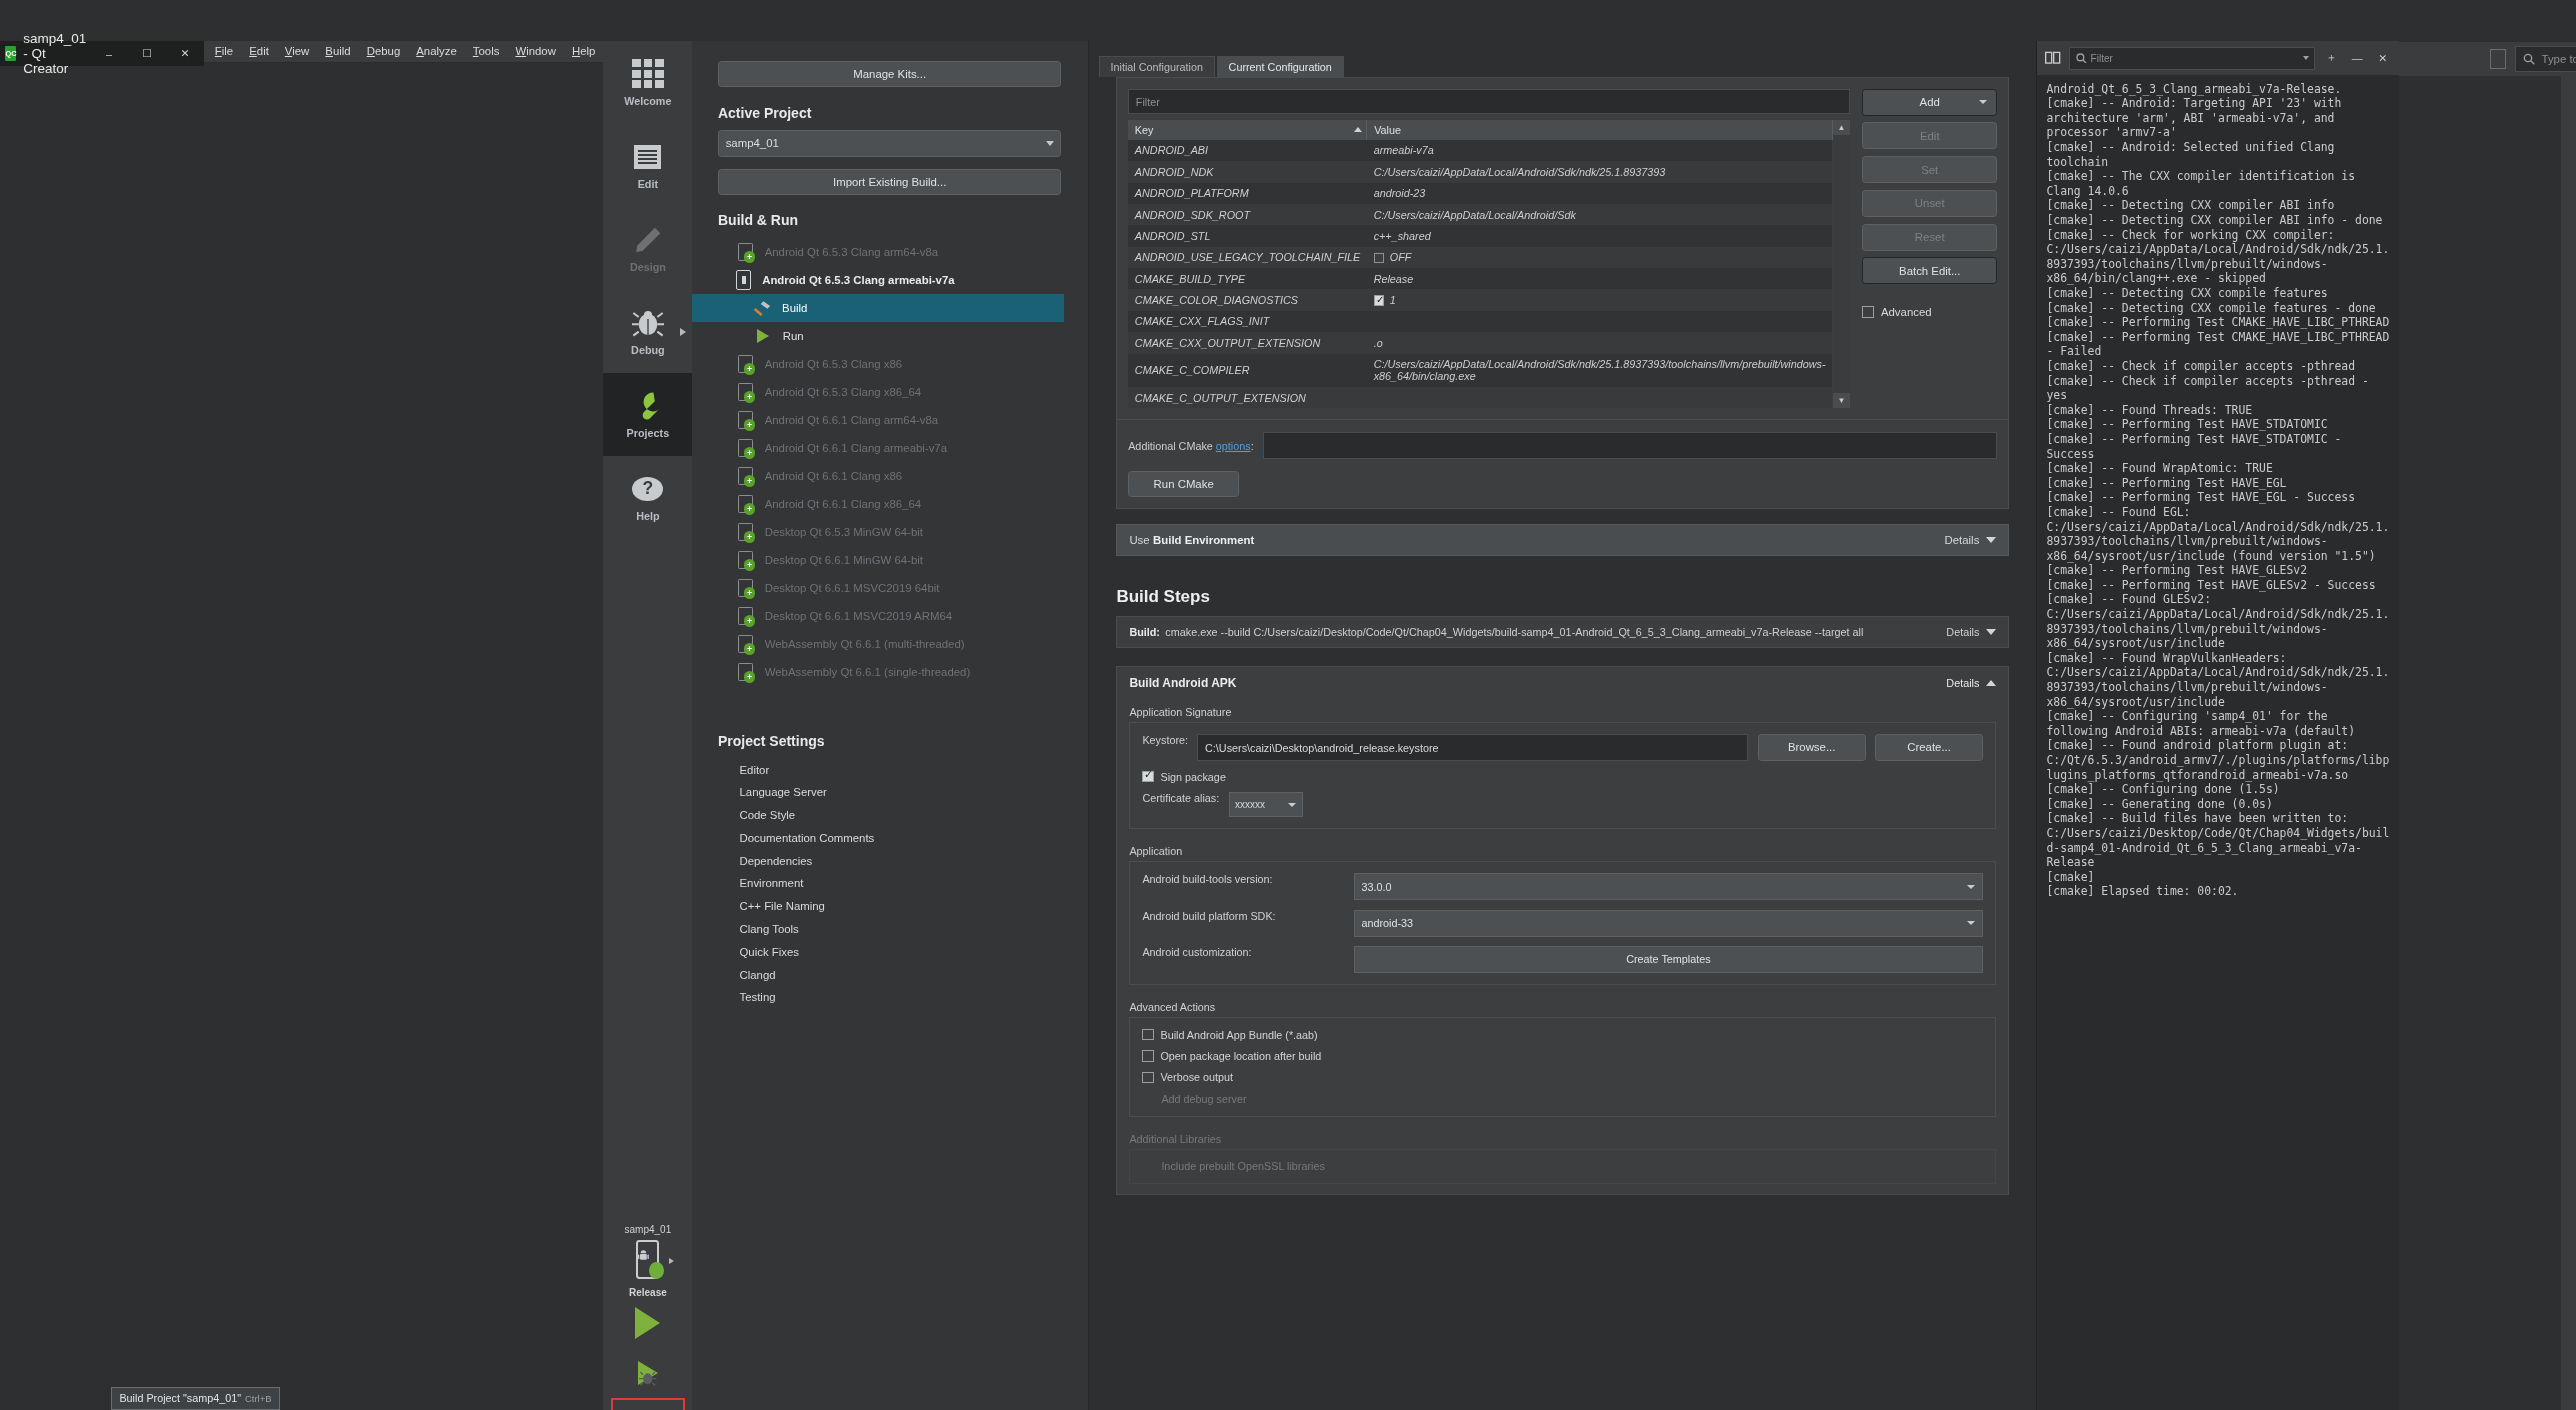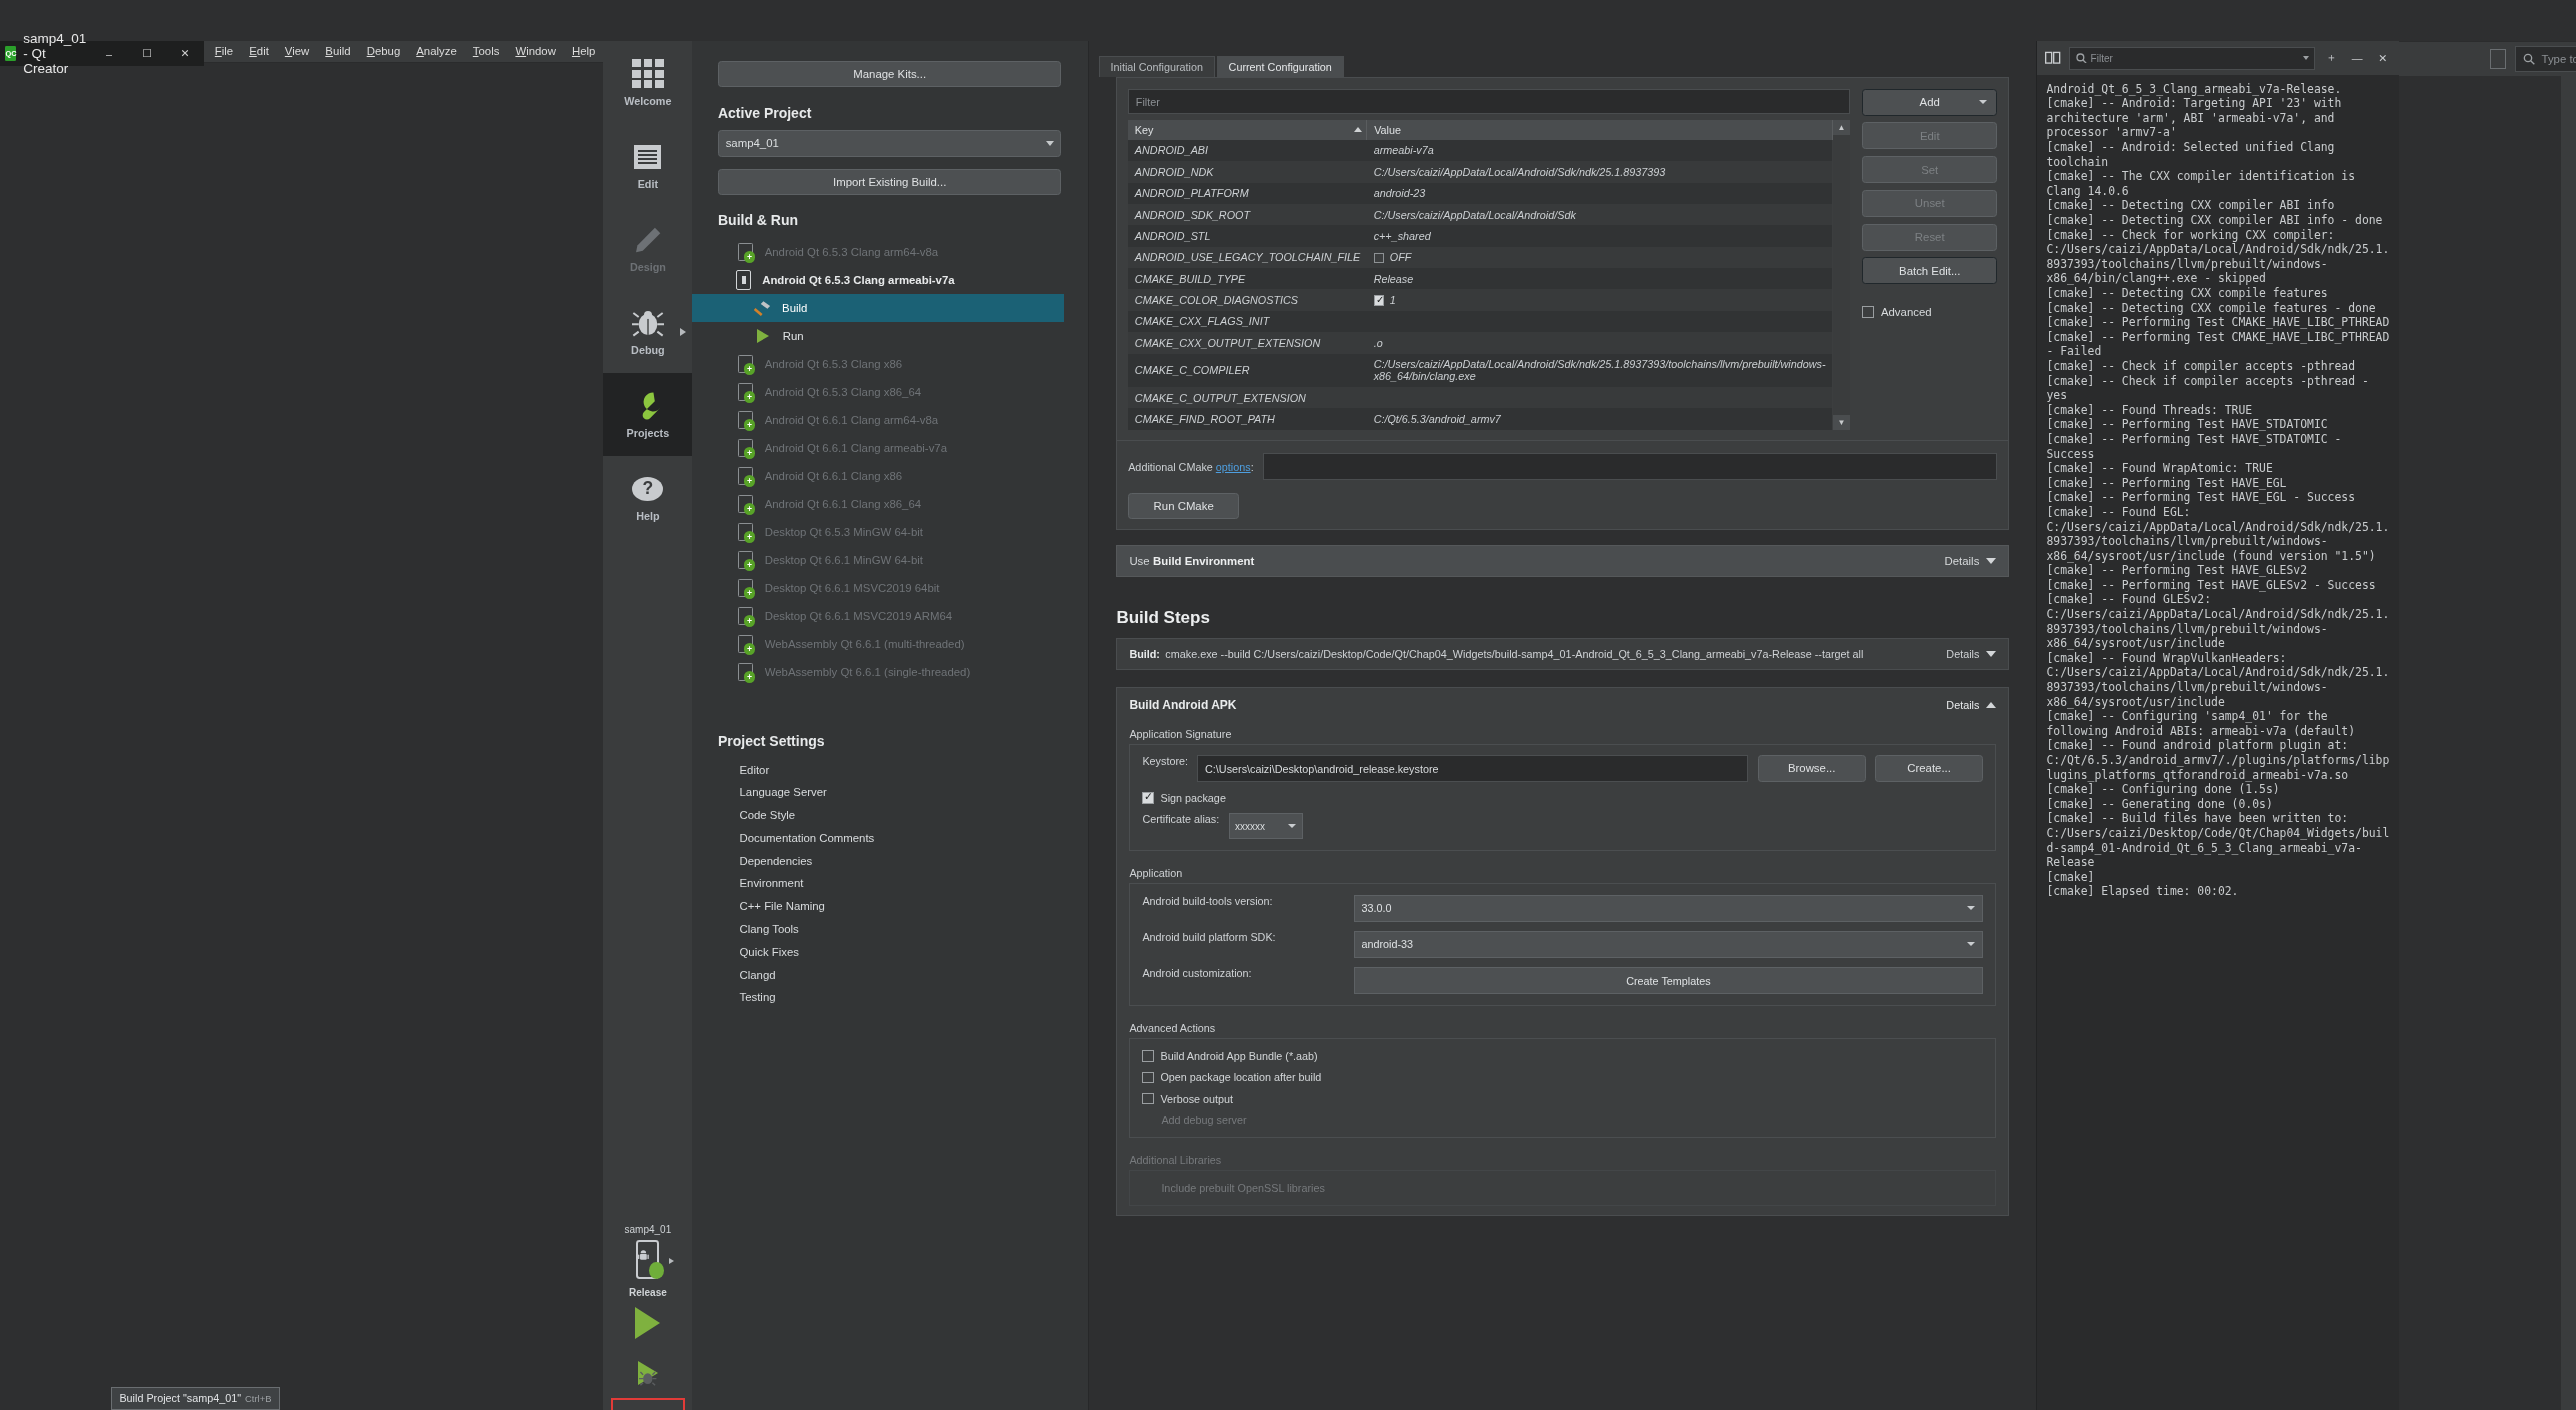--- a/index.html
+++ b/index.html
@@ -592,24 +592,20 @@
                       <td>CMAKE_CXX_OUTPUT_EXTENSION</td>
                       <td>.o</td>
                     </tr>
                   <tr class="odd">
                       <td>CMAKE_C_COMPILER</td>
                       <td>C:/Users/caizi/AppData/Local/Android/Sdk/ndk/25.1.8937393/toolchains/llvm/prebuilt/windows-x86_64/bin/clang.exe</td>
                     </tr>
                   <tr class="even">
                       <td>CMAKE_C_OUTPUT_EXTENSION</td>
                       <td></td>
-                    </tr>
-                  <tr class="odd">
-                      <td>CMAKE_FIND_ROOT_PATH</td>
-                      <td>C:/Qt/6.5.3/android_armv7</td>
                     </tr>
                 </tbody>
               </table>
               <div class="scrollcol">
                 <div class="sarrow">▲</div>
                 <div class="sarrow">▼</div>
               </div>
             </div>
           </div>
 

